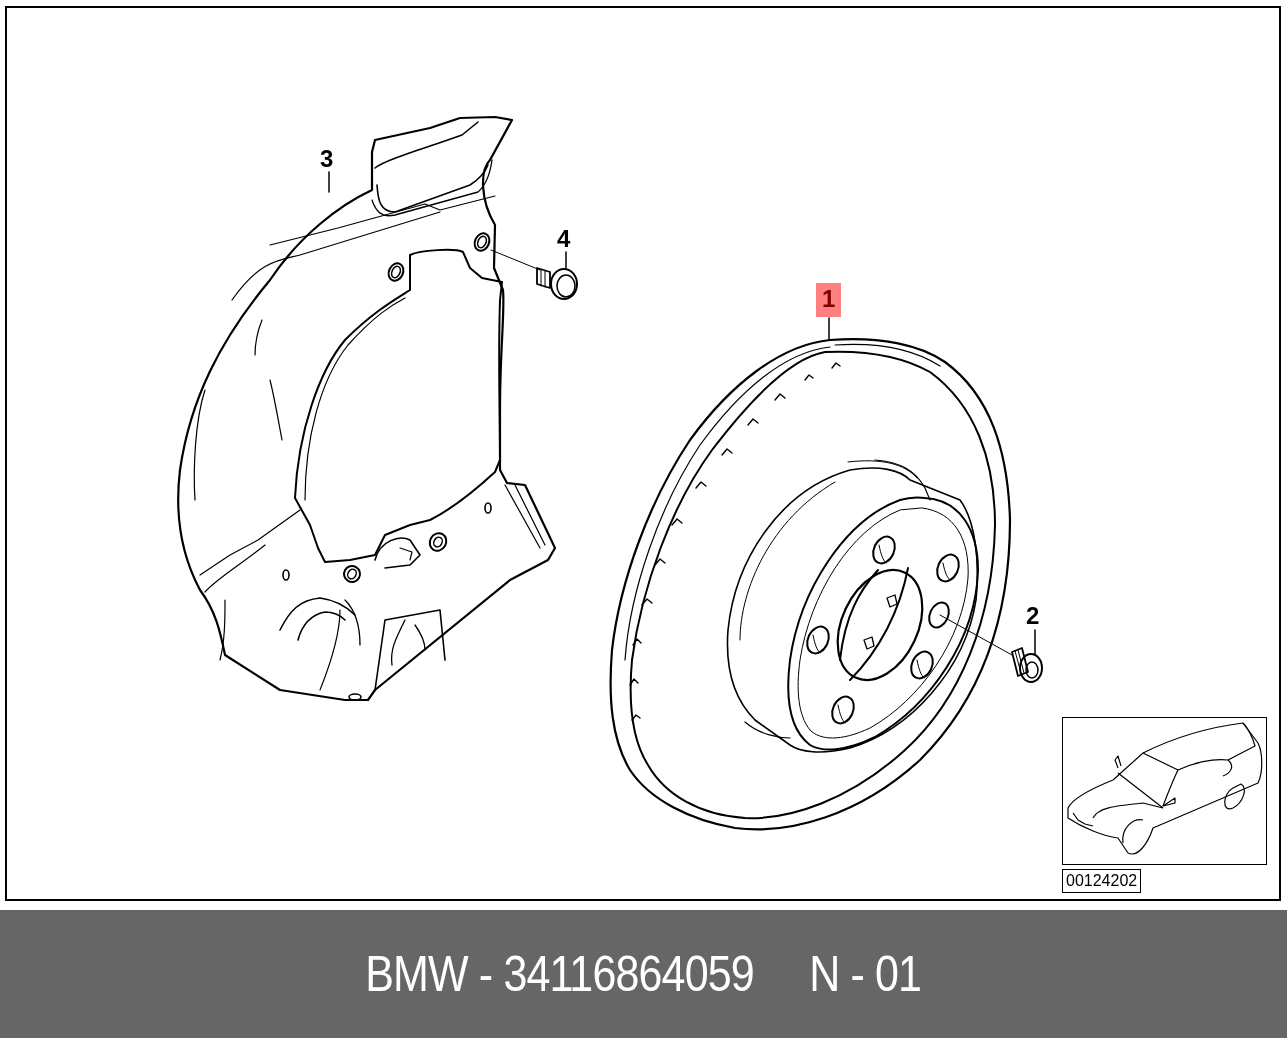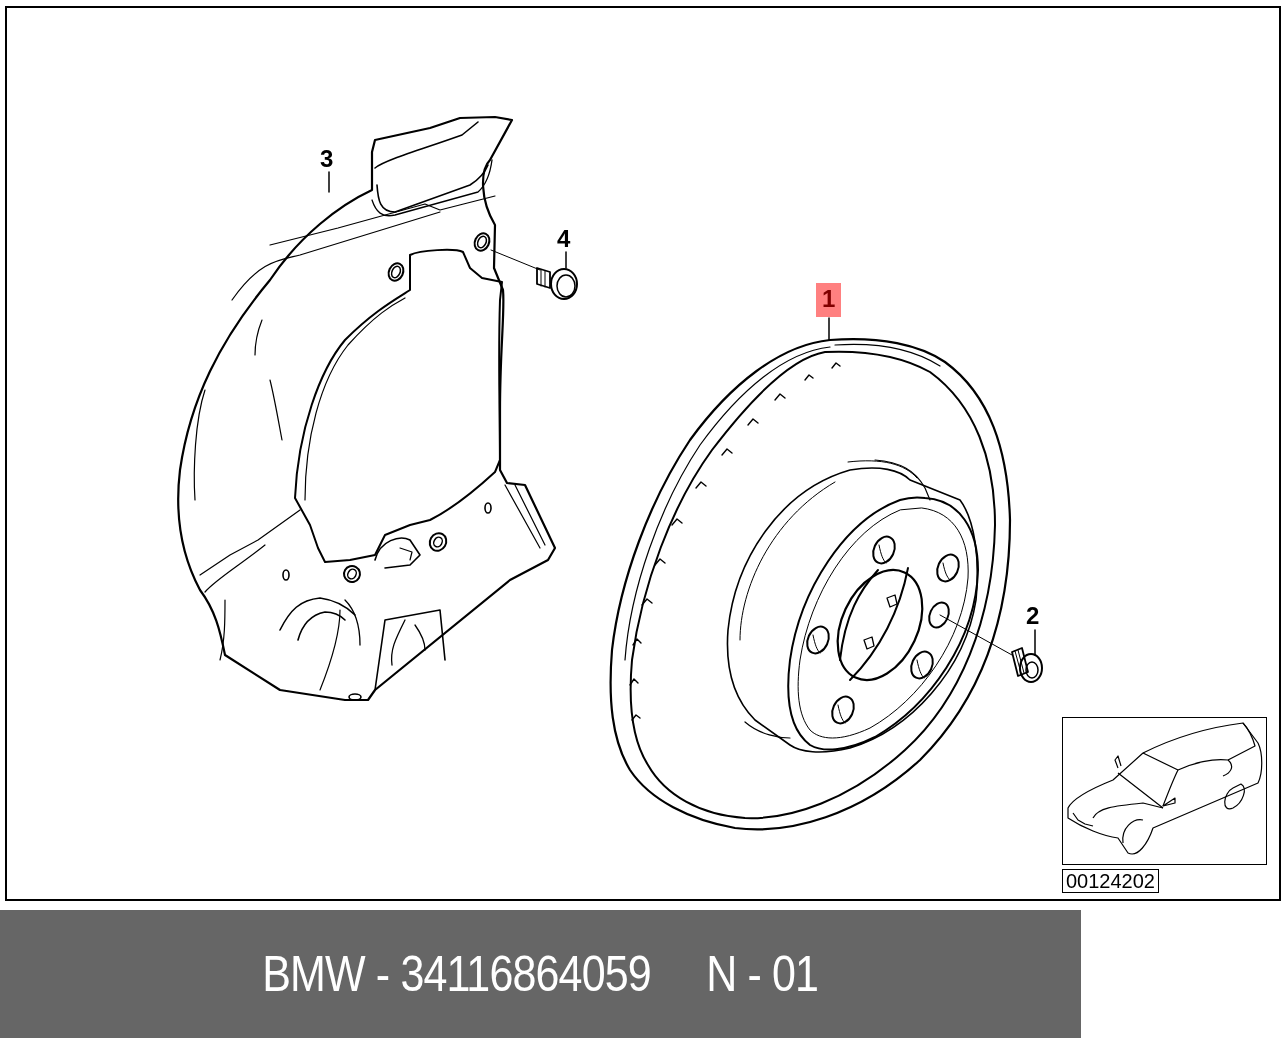--- a/index.html
+++ b/index.html
@@ -3,22 +3,22 @@
 <meta charset="utf-8">
 <style>
   html,body{margin:0;padding:0;background:#ffffff;}
   body{width:1287px;height:1038px;position:relative;overflow:hidden;font-family:"Liberation Sans",sans-serif;}
   .diagram-frame{position:absolute;left:5px;top:6px;width:1276px;height:895px;border:2px solid #000;box-sizing:border-box;background:#fff;}
   .diagram-svg{position:absolute;left:0;top:0;width:1287px;height:910px;}
   .callout{position:absolute;font-family:"Liberation Sans",sans-serif;font-weight:bold;font-size:24px;color:#000;line-height:1;}
   .callout.highlight{background:#ff8080;color:#800000;padding:4px 6px 6px 6px;}
   .thumb{position:absolute;left:1062px;top:717px;width:205px;height:148px;border:1px solid #000;box-sizing:border-box;background:#fff;}
   .thumb svg{position:absolute;left:0;top:0;}
-  .ref-code{position:absolute;left:1062px;top:869px;height:24px;border:1px solid #000;box-sizing:border-box;padding:0 3px;font-family:"Liberation Sans",sans-serif;font-size:20px;line-height:22px;color:#000;background:#fff;}
-  .footer{position:absolute;left:0;top:910px;width:1081px;height:128px;background:#666666;display:flex;align-items:center;justify-content:center;}
+  .ref-code{position:absolute;left:1062px;top:869px;height:24px;border:1px solid #000;box-sizing:border-box;padding:0 3px;font-family:"Liberation Sans",sans-serif;font-size:16px;line-height:22px;color:#000;background:#fff;}
+  .footer{position:absolute;left:0;top:910px;width:1287px;height:128px;background:#666666;display:flex;align-items:center;justify-content:center;}
   .footer-text{color:#ffffff;font-family:"Liberation Sans",sans-serif;font-size:50px;letter-spacing:-1px;transform:scaleX(0.86);white-space:pre;}
 </style>
 </head>
 <body>
 
 <div class="diagram-frame"></div>
 
 <svg class="diagram-svg" viewBox="0 0 1287 910" xmlns="http://www.w3.org/2000/svg" fill="none" stroke="#000" stroke-linecap="round" stroke-linejoin="round">
 
   <g>

